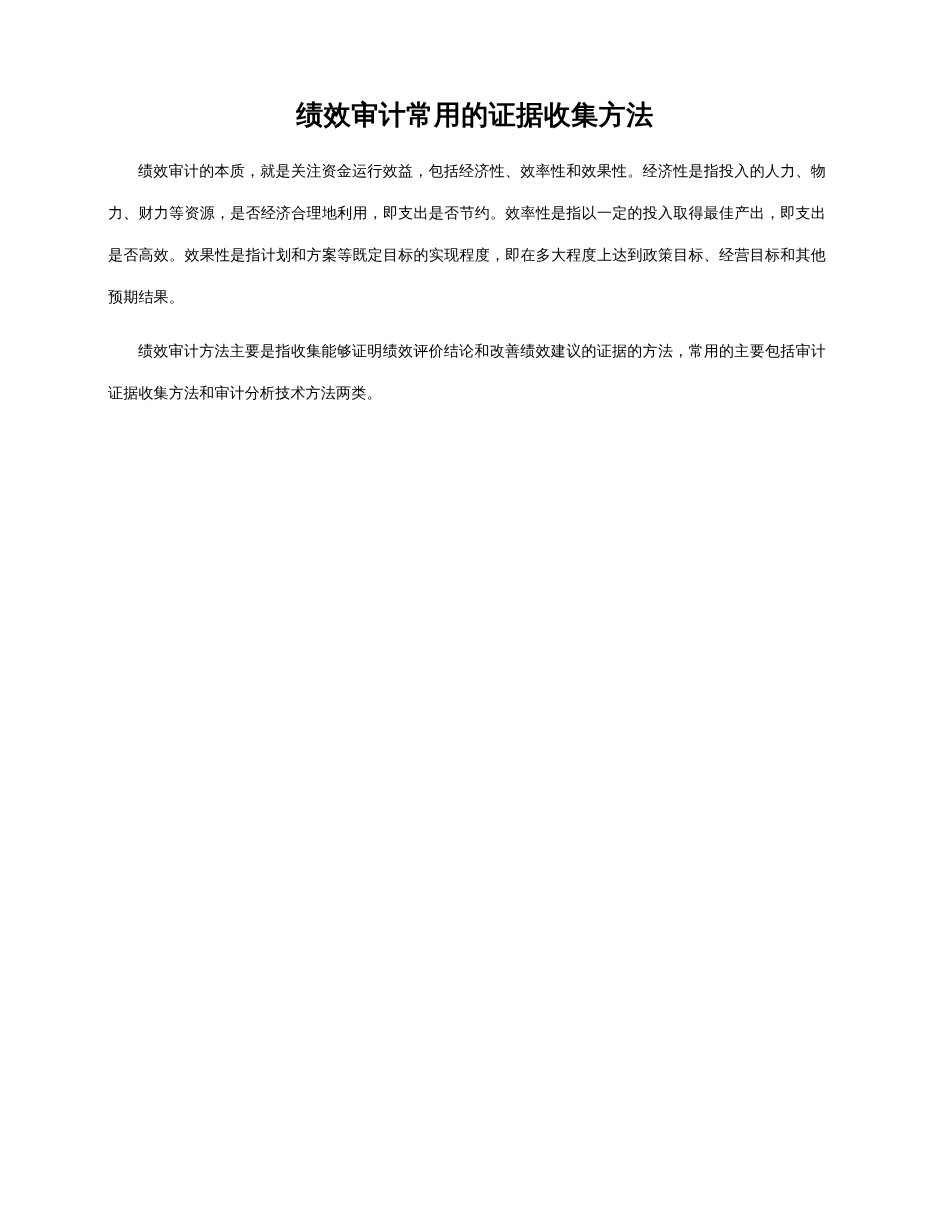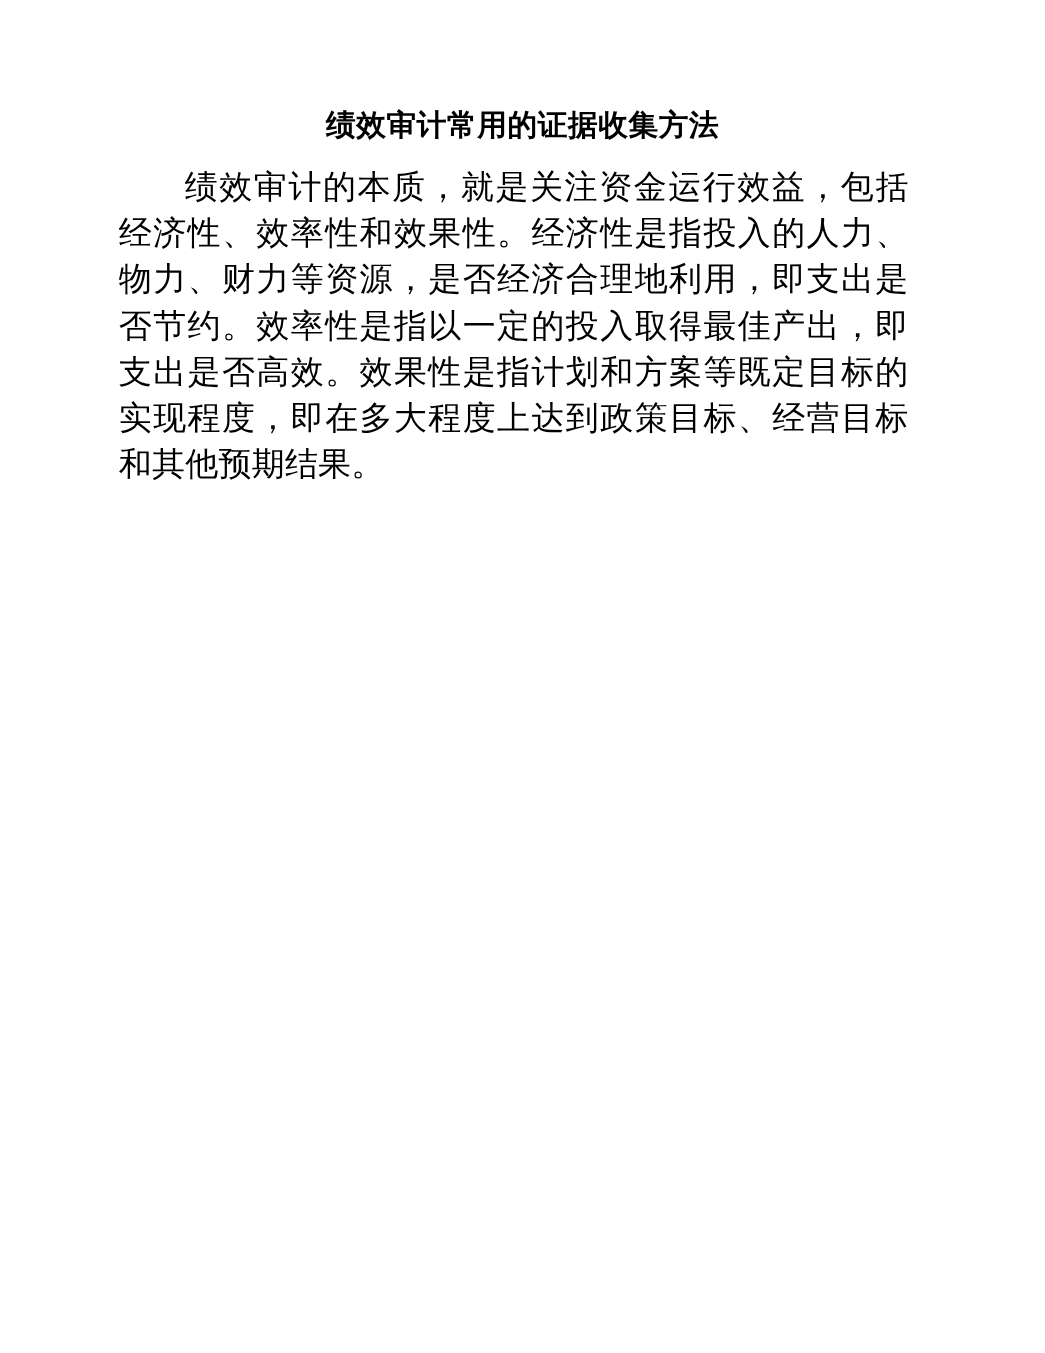--- a/index.html
+++ b/index.html
@@ -23,21 +23,21 @@
   }
   .doc-title {
     text-align: center;
     font-size: 27px;
     font-weight: bold;
     line-height: 1.5;
     margin: 0 0 14px 0;
     letter-spacing: 0.5px;
   }
   .para {
-    font-size: 30px;
+    font-size: 15px;
     line-height: 42px;
     text-align: justify;
     text-justify: inter-ideograph;
     margin: 0 16px 2px 0;
     text-indent: 2em;
     letter-spacing: 0.2px;
     word-break: break-all;
   }
   .para-gap {
     height: 10px;
@@ -45,19 +45,20 @@
 </style>
 </head>
 <body>
 
 <div class="page">
   <h1 class="doc-title">绩效审计常用的证据收集方法</h1>
 
   <p class="para">绩效审计的本质，就是关注资金运行效益，包括经济性、效率性和效果性。经济性是指投入的人力、物力、财力等资源，是否经济合理地利用，即支出是否节约。效率性是指以一定的投入取得最佳产出，即支出是否高效。效果性是指计划和方案等既定目标的实现程度，即在多大程度上达到政策目标、经营目标和其他预期结果。</p>
   <div class="para-gap"></div>
 
+  <p class="para">绩效审计方法主要是指收集能够证明绩效评价结论和改善绩效建议的证据的方法，常用的主要包括审计证据收集方法和审计分析技术方法两类。</p>
   <div class="para-gap"></div>
 
   <div class="para-gap"></div>
 
   <div class="para-gap"></div>
 
 </div>
 
 </body></html>

